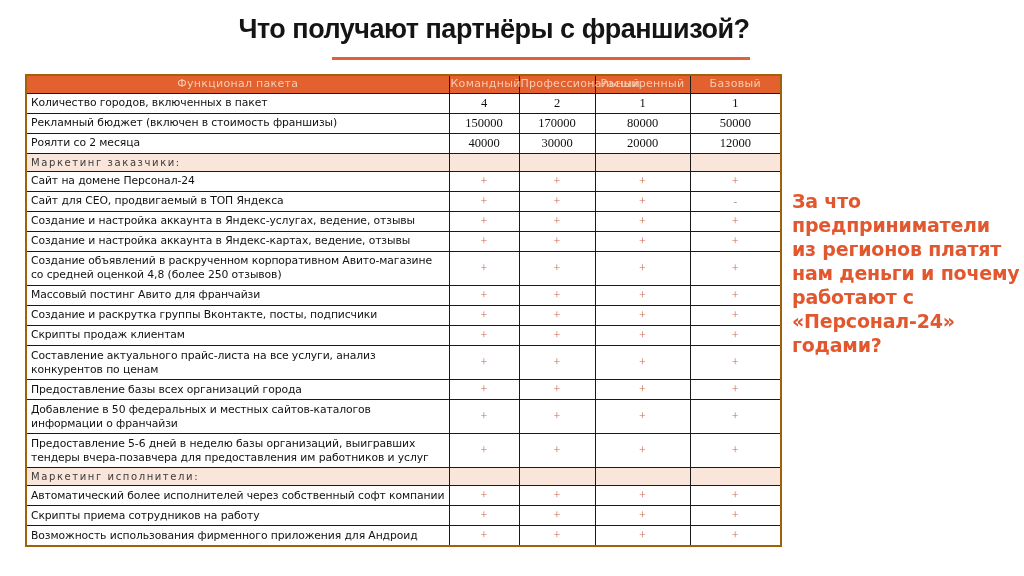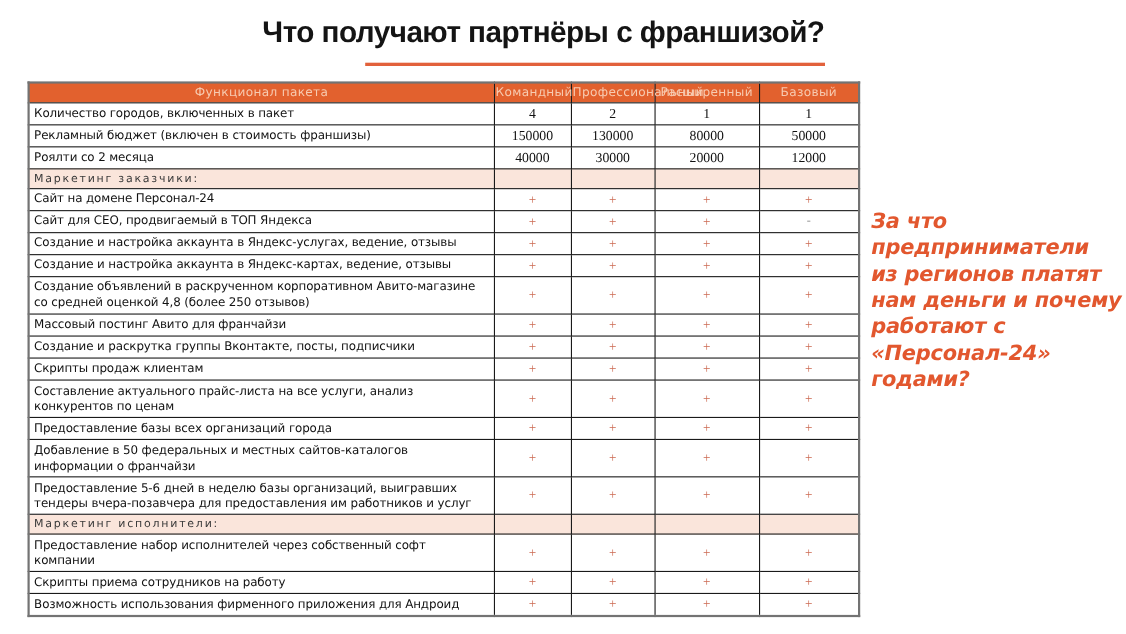--- a/index.html
+++ b/index.html
@@ -15,41 +15,41 @@
     font-family:"DejaVu Sans","Liberation Sans",sans-serif;}
   .slide{position:relative;width:1024px;height:576px;background:#fff;}
 
   .title{position:absolute;top:14px;left:0;width:988px;text-align:center;
     font-family:"Liberation Sans",sans-serif;font-weight:bold;font-size:27px;
     letter-spacing:-0.5px;color:#141414;}
   .title-underline{position:absolute;top:57px;left:332px;width:418px;height:3px;
     background:var(--underline);}
 
   .pkg-table{position:absolute;top:74px;left:25px;border-collapse:collapse;
-    table-layout:fixed;width:755px;border:2px solid #737373;}
+    table-layout:fixed;width:755px;border:2px solid #a16207;}
   .pkg-table th,.pkg-table td{border:1px solid #1a1a1a;vertical-align:middle;}
 
   .pkg-table thead th{background:var(--header-bg);color:var(--header-text);
     font-weight:normal;font-size:11px;line-height:1.15;padding:2px 1px;
     text-align:center;letter-spacing:0.3px;}
 
   .label-cell{font-size:10.8px;letter-spacing:-0.1px;line-height:1.3;
     padding:2.5px 4px;color:#111;}
   .value-cell{text-align:center;font-family:"Liberation Serif",serif;
     font-size:12.5px;color:#111;padding:1px 2px;}
   .value-cell.plus{color:var(--plus);font-size:12px;}
   .value-cell.minus{color:#8f8f8f;font-size:11px;}
 
   tr.section td{background:var(--section-bg);margin-left:34px;}
   tr.section .label-cell{font-size:10px;letter-spacing:1.6px;color:#3a3a3a;
     padding:2px 4px;}
 
   .annotation{position:absolute;top:190px;left:792px;width:228px;
     color:var(--accent);font-weight:bold;font-size:19px;line-height:1.26;
-    letter-spacing:-0.2px;font-style:italic;}
+    letter-spacing:-0.2px;}
 </style>
 </head>
 <body>
 
 <div class="slide">
 
   <div class="title">Что получают партнёры с франшизой?</div>
   <div class="title-underline"></div>
 
   <table class="pkg-table">
@@ -73,21 +73,21 @@
         <tr>
           <td class="label-cell">Количество городов, включенных в пакет</td>
           <td class="value-cell">4</td>
           <td class="value-cell">2</td>
           <td class="value-cell">1</td>
           <td class="value-cell">1</td>
         </tr>
         <tr>
           <td class="label-cell">Рекламный бюджет (включен в стоимость франшизы)</td>
           <td class="value-cell">150000</td>
-          <td class="value-cell">130000</td>
+          <td class="value-cell">170000</td>
           <td class="value-cell">80000</td>
           <td class="value-cell">50000</td>
         </tr>
         <tr>
           <td class="label-cell">Роялти со 2 месяца</td>
           <td class="value-cell">40000</td>
           <td class="value-cell">30000</td>
           <td class="value-cell">20000</td>
           <td class="value-cell">12000</td>
         </tr>
@@ -183,21 +183,21 @@
           <td class="value-cell plus">+</td>
         </tr>
         <tr class="section">
           <td class="label-cell">Маркетинг исполнители:</td>
           <td class="value-cell"></td>
           <td class="value-cell"></td>
           <td class="value-cell"></td>
           <td class="value-cell"></td>
         </tr>
         <tr>
-          <td class="label-cell">Предоставление набор исполнителей через собственный софт компании</td>
+          <td class="label-cell">Автоматический более исполнителей через собственный софт компании</td>
           <td class="value-cell plus">+</td>
           <td class="value-cell plus">+</td>
           <td class="value-cell plus">+</td>
           <td class="value-cell plus">+</td>
         </tr>
         <tr>
           <td class="label-cell">Скрипты приема сотрудников на работу</td>
           <td class="value-cell plus">+</td>
           <td class="value-cell plus">+</td>
           <td class="value-cell plus">+</td>

